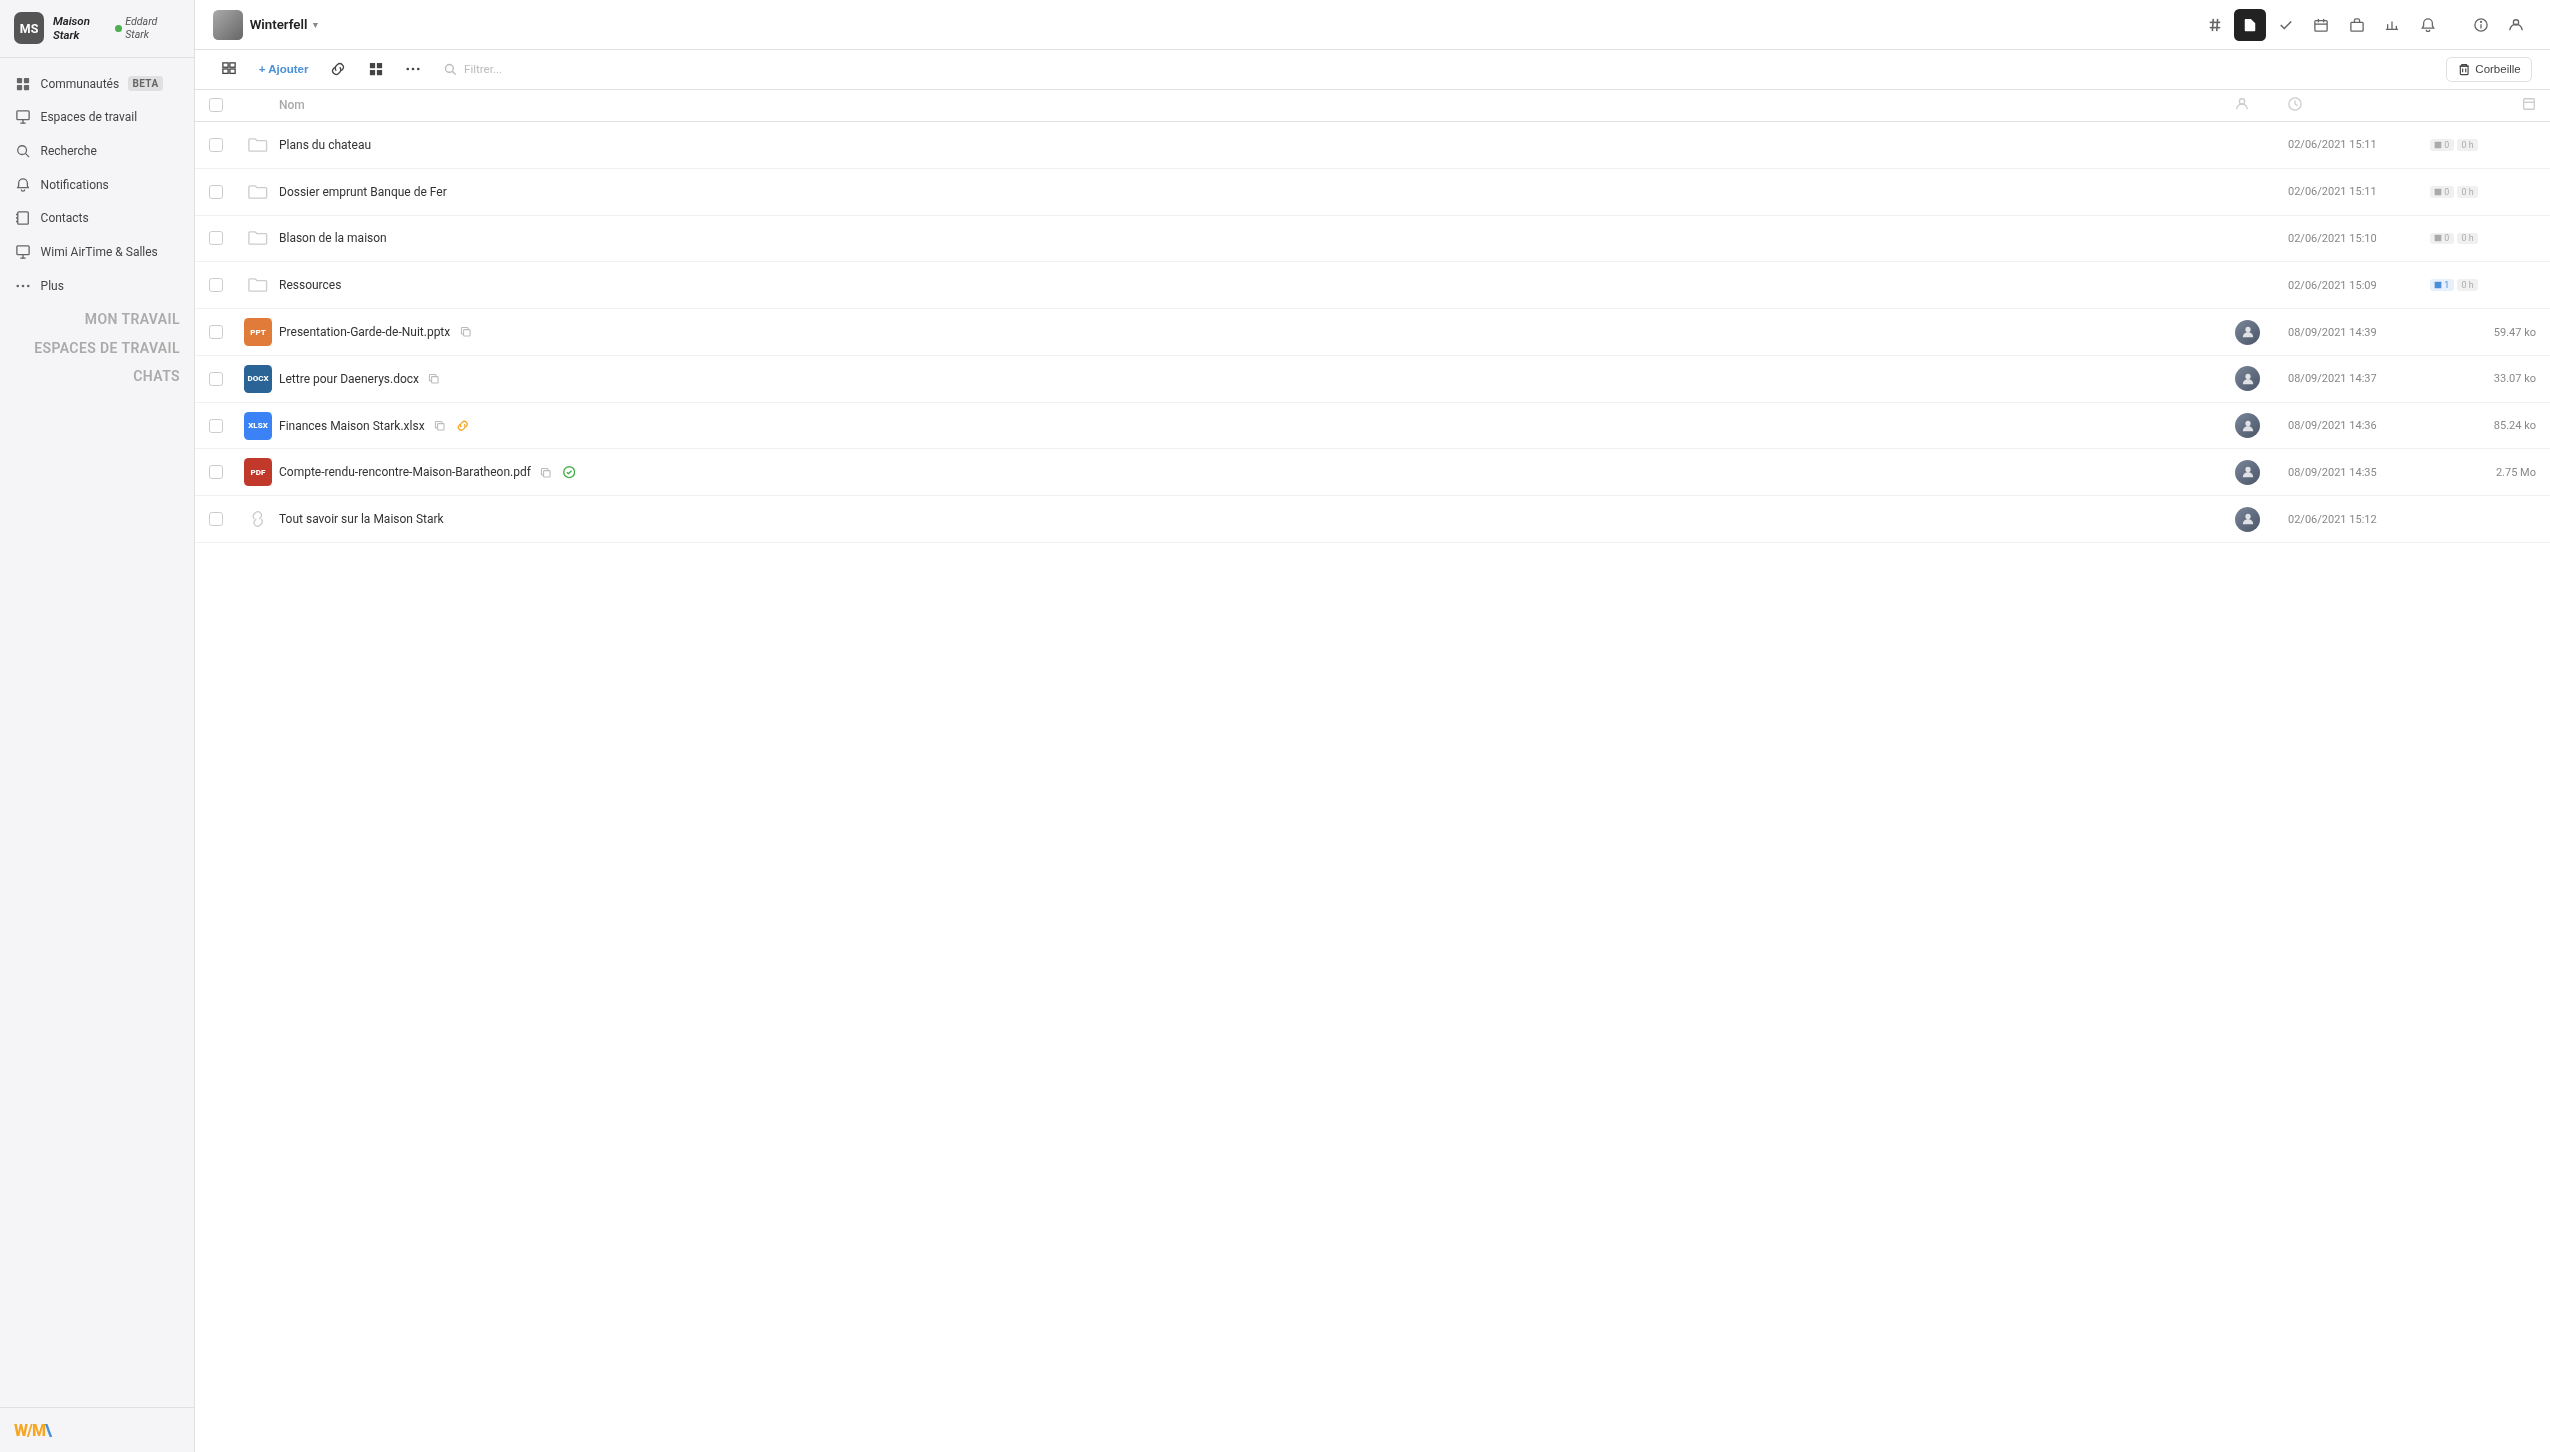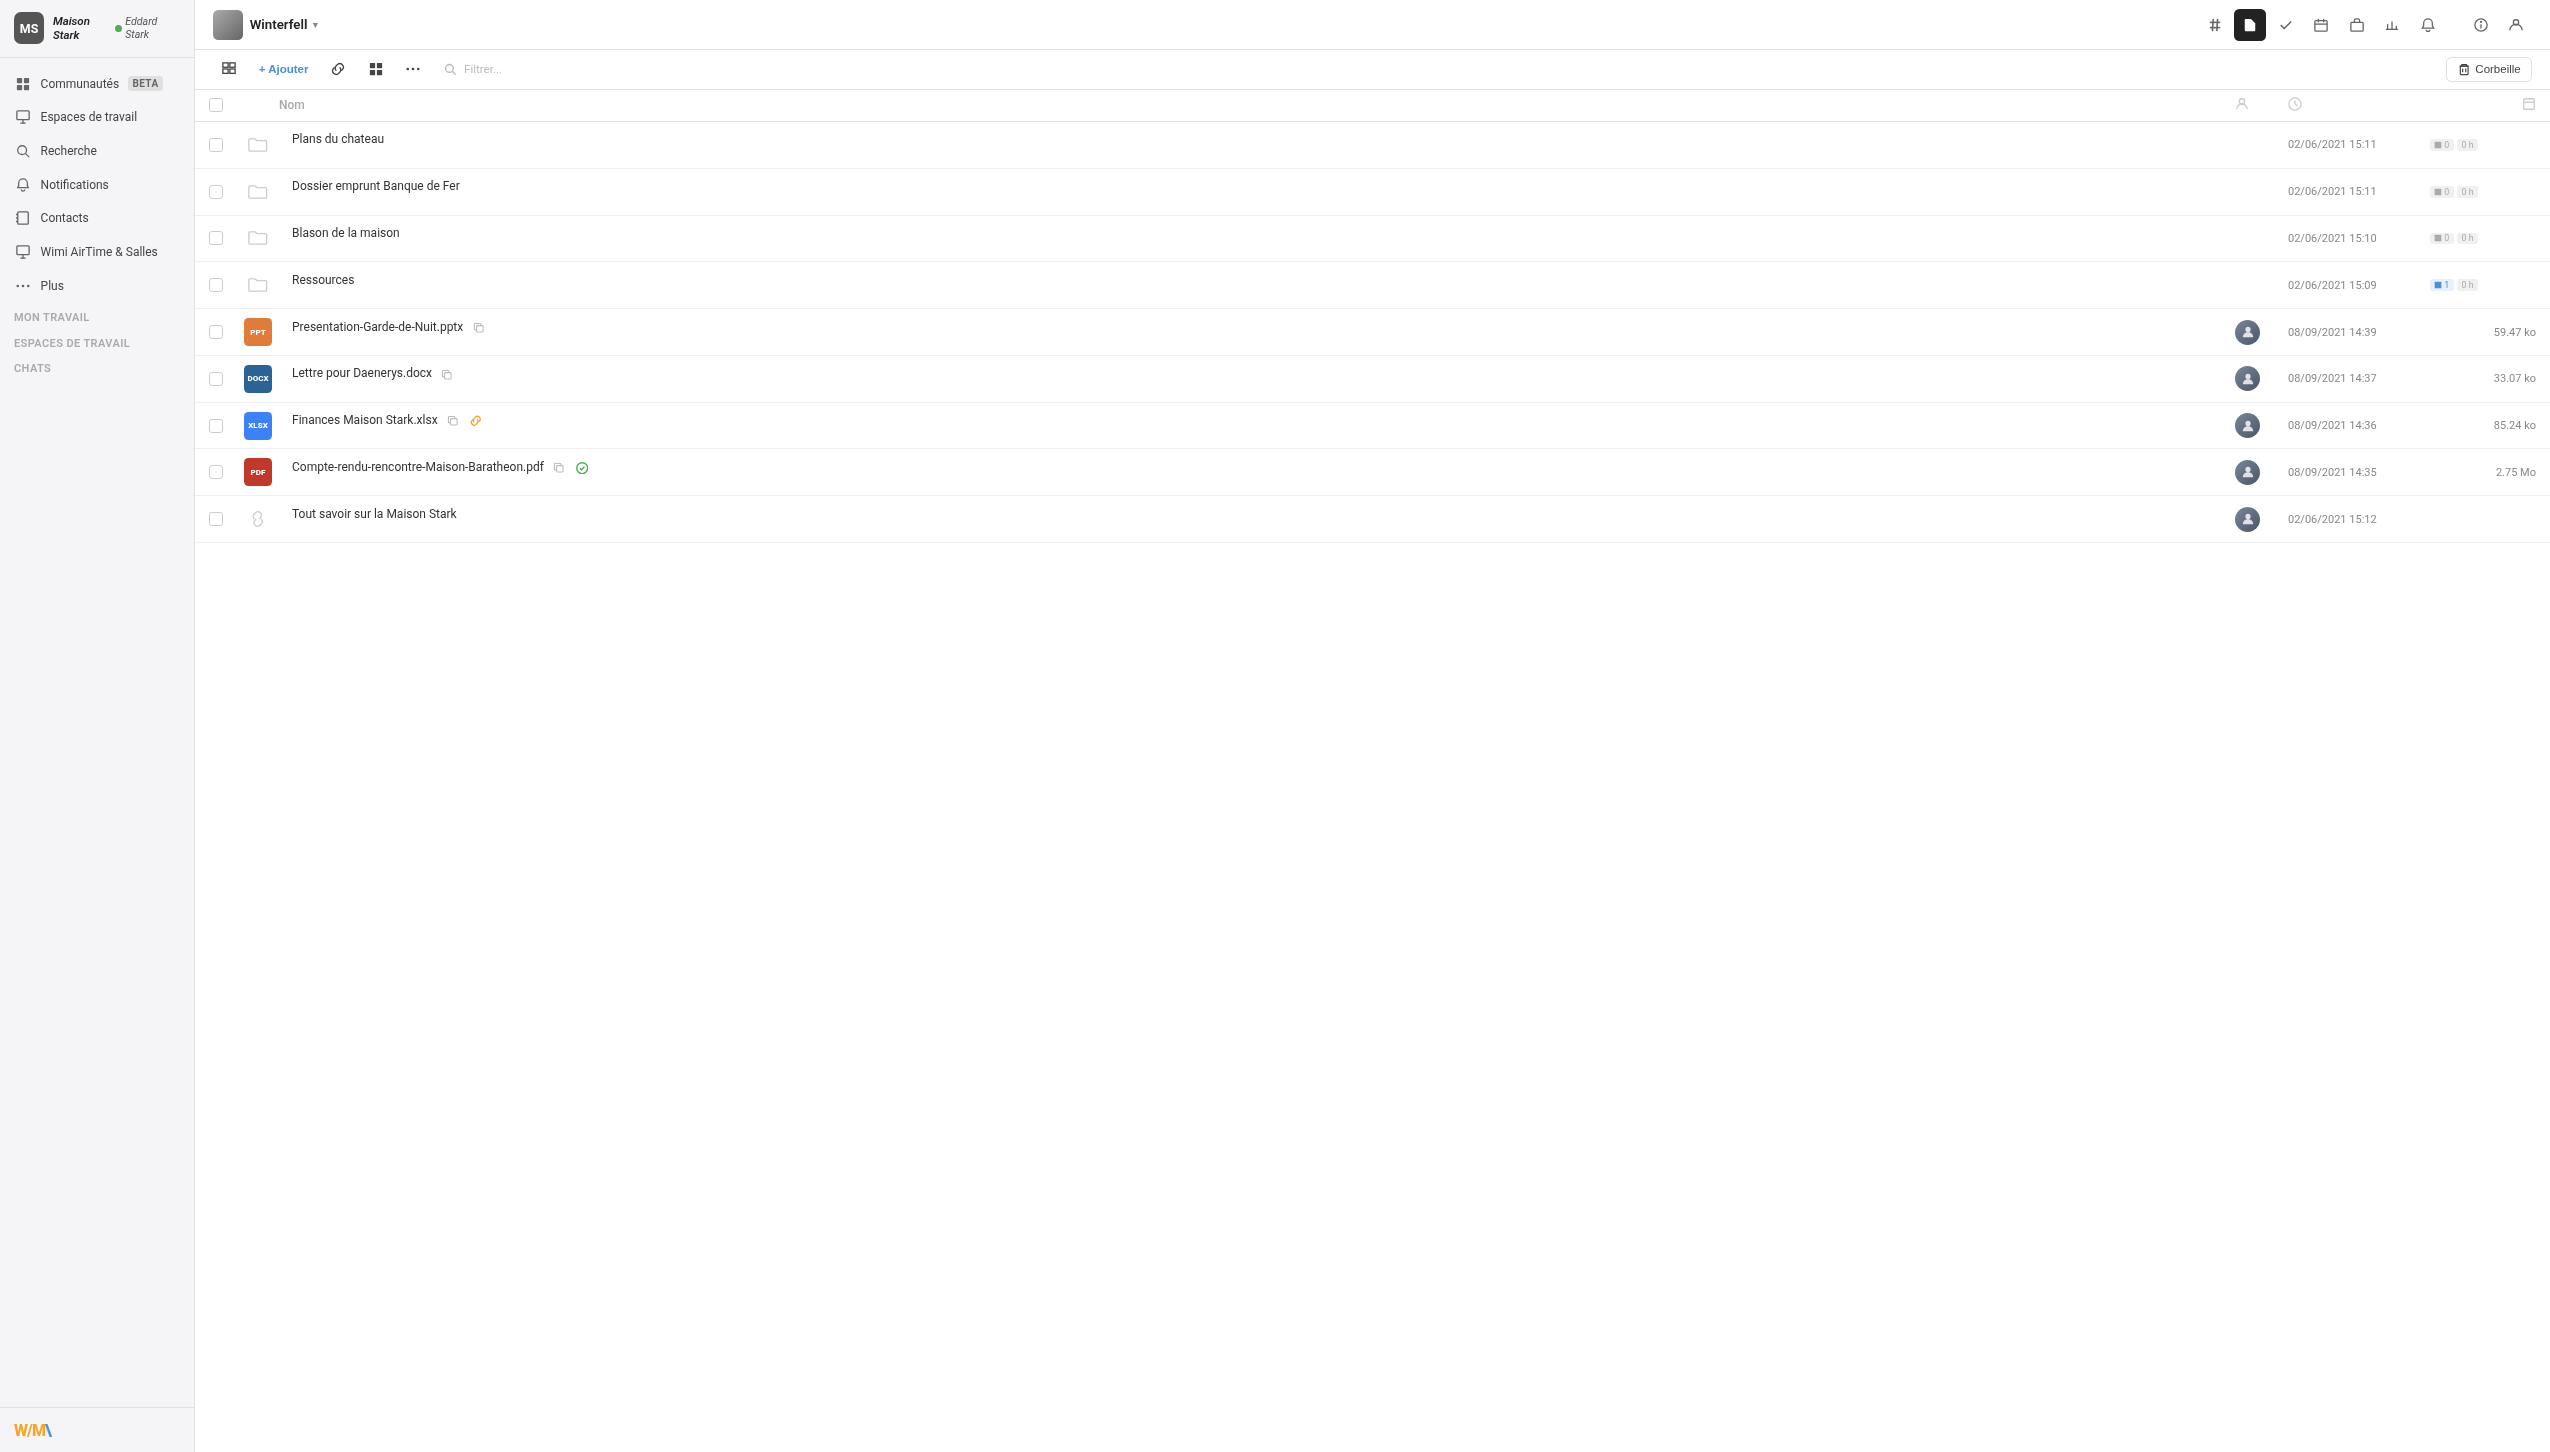--- a/index.html
+++ b/index.html
@@ -84,25 +84,26 @@
     .badge-beta {
       background: #e0e0e0;
       color: #666;
       font-size: 10px;
       font-weight: 700;
       padding: 1.8px 4.4px;
       border-radius: 3.5px;
       letter-spacing: 0.4px;
     }
     .sidebar-section-label {
-      font-size: 11px;
+      font-size: 14px;
       font-weight: 600;
       color: #aaa;
       padding: 8.9px 14px 3.5px;
       letter-spacing: 0.4px;
+      text-align: right;
     }
     .sidebar-footer {
       padding: 12.4px 14px;
       border-top: 0.9px solid #e0e0e0;
     }
     .wimi-logo {
       font-weight: 800;
       font-size: 16px;
       color: #f5a623;
       letter-spacing: -0.9px;
@@ -272,23 +273,22 @@
       justify-content: center;
       font-size: 8px;
       font-weight: 800;
       color: #fff;
       letter-spacing: 0;
     }
     .file-name {
       font-size: 12px;
       color: #333;
       display: flex;
-      align-items: flex-start;
+      align-items: center;
       gap: 7px;
-      margin-left: 13px;
     }
     .meta-icon {
       width: 16px;
       height: 16px;
       display: flex;
       align-items: center;
       justify-content: center;
       color: #bbb;
       font-size: 10.6px;
     }

